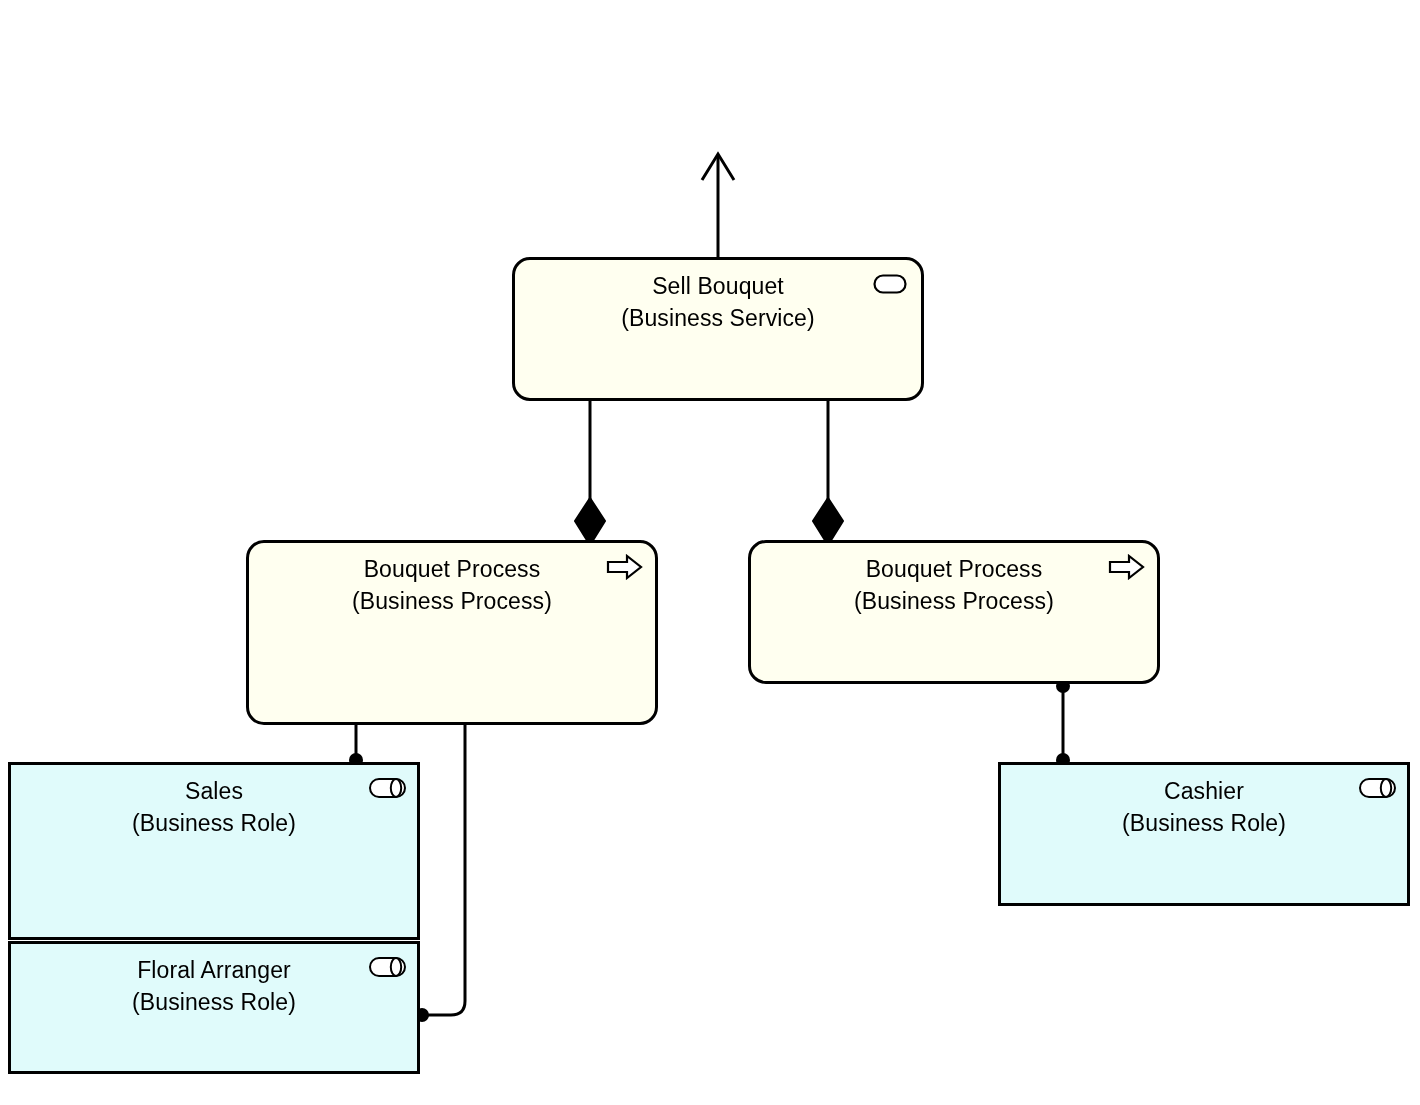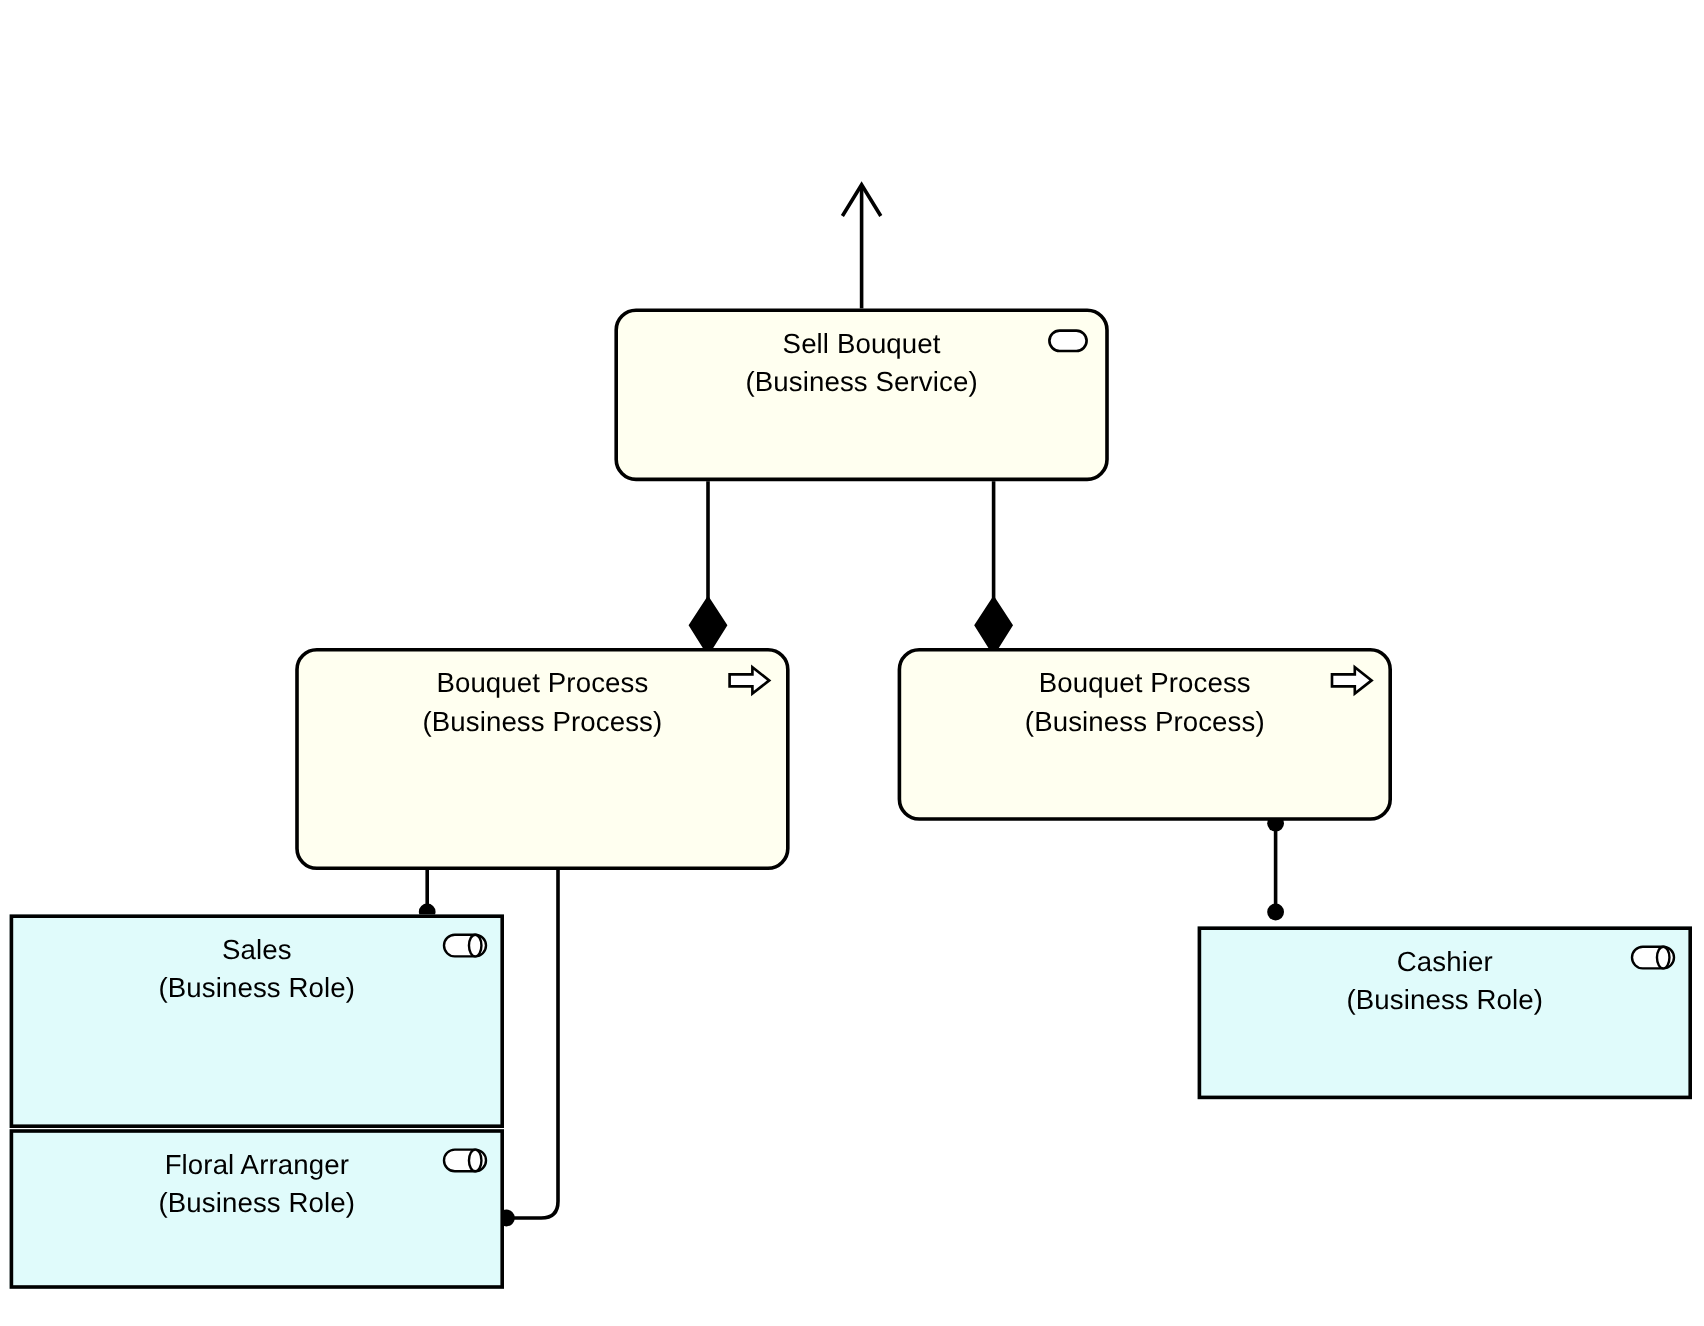--- a/index.html
+++ b/index.html
@@ -144,21 +144,21 @@
     <div class="node-label">Sales
 (Business Role)</div>
     <div class="node-icon" style="top:12px; right:12px; width:36px; height:22px;">
       <svg viewBox="0 0 36 22" width="36" height="22">
         <path d="M 10 2 L 27 2 A 9 9 0 0 1 27 20 L 10 20 A 9 9 0 0 1 10 2 Z" fill="#ffffff" stroke="#000000" stroke-width="2"></path>
         <ellipse cx="27" cy="11" rx="5.2" ry="9" fill="#ffffff" stroke="#000000" stroke-width="2"></ellipse>
       </svg>
     </div>
   </div>
 
-  <div class="node role-fill" style="left:998px; top:762px; width:412px; height:144px;margin-top:10px;">
+  <div class="node role-fill" style="left:998px; top:762px; width:412px; height:144px;">
     <div class="node-label">Cashier
 (Business Role)</div>
     <div class="node-icon" style="top:12px; right:12px; width:36px; height:22px;">
       <svg viewBox="0 0 36 22" width="36" height="22">
         <path d="M 10 2 L 27 2 A 9 9 0 0 1 27 20 L 10 20 A 9 9 0 0 1 10 2 Z" fill="#ffffff" stroke="#000000" stroke-width="2"></path>
         <ellipse cx="27" cy="11" rx="5.2" ry="9" fill="#ffffff" stroke="#000000" stroke-width="2"></ellipse>
       </svg>
     </div>
   </div>
 

